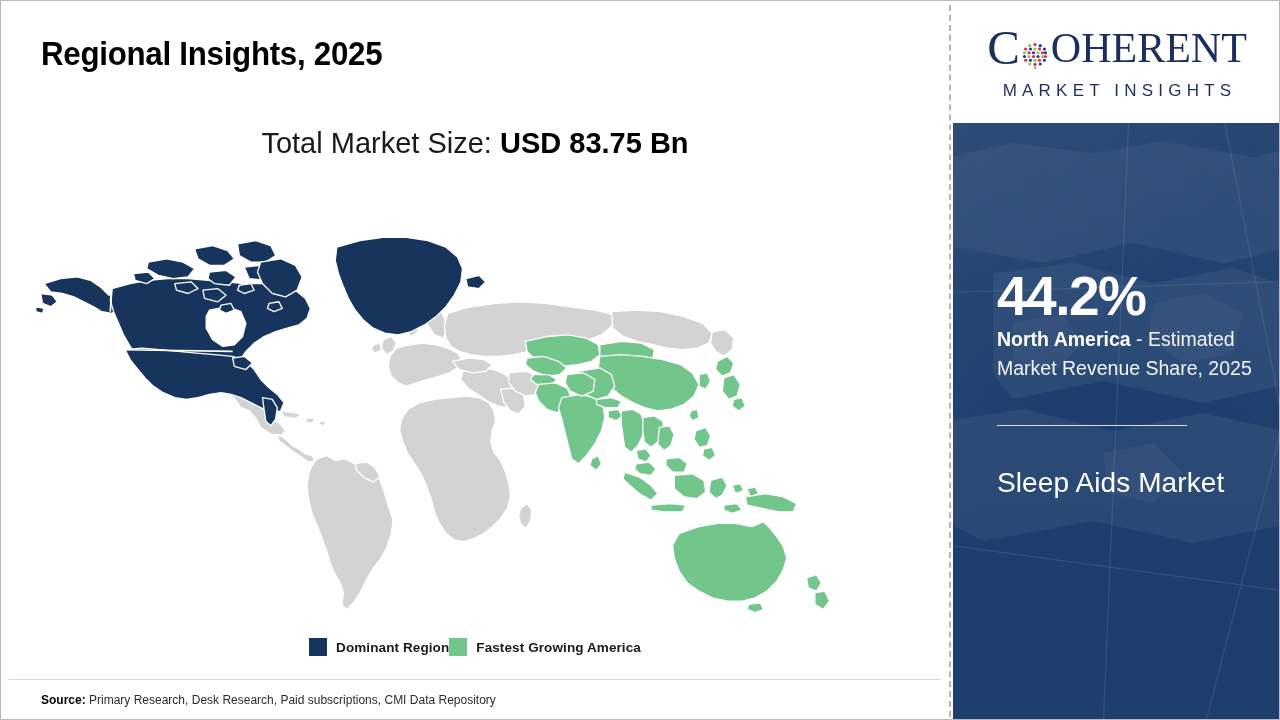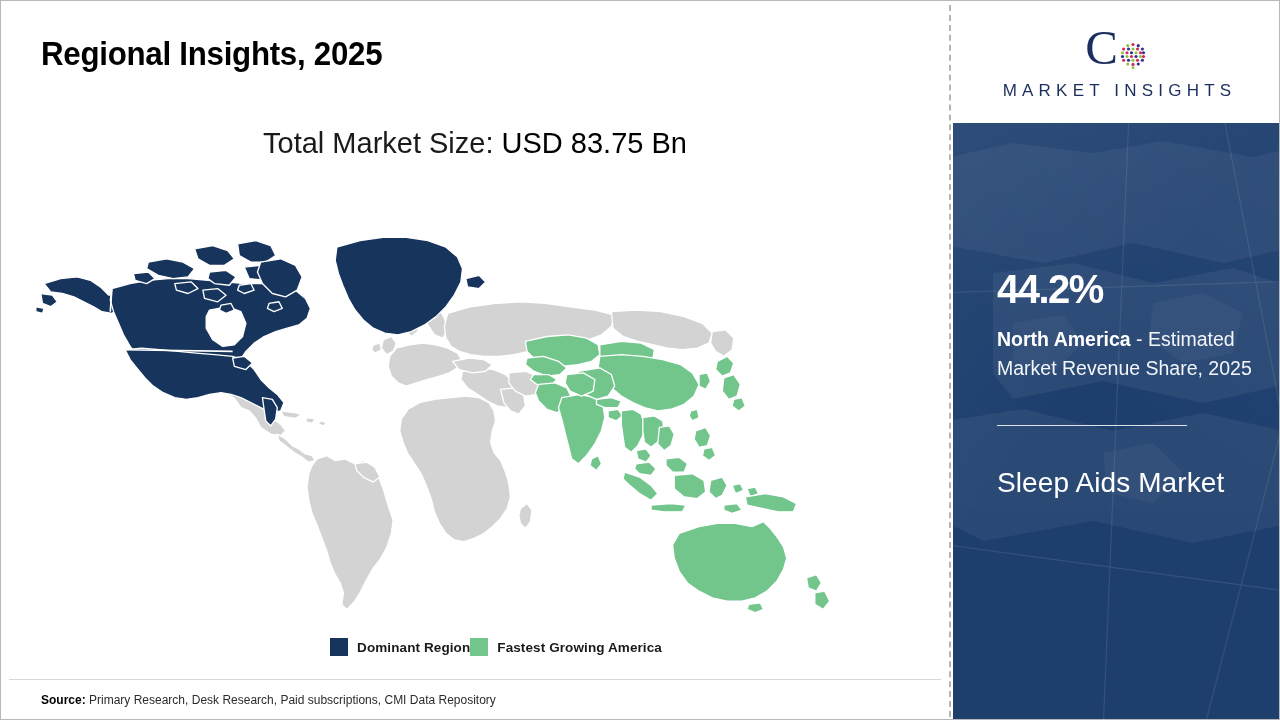--- a/index.html
+++ b/index.html
@@ -49,42 +49,41 @@
     position: absolute;
     left: 0;
     top: 126px;
     width: 948px;
     text-align: center;
     font-size: 29px;
     color: #1a1a1a;
     white-space: nowrap;
   }
   .market-size .label { font-weight: 400; }
-  .market-size .value { font-weight: normal; color: #000; }
+  .market-size .value { font-weight: bold; color: #000; }
 
   
   .map-wrap {
     position: absolute;
     left: 30px;
     top: 185px;
     width: 830px;
     height: 430px;
   }
   .map-wrap svg { display: block; width: 100%; height: 100%; }
 
   
   .legend {
     position: absolute;
     left: 0;
     top: 637px;
     width: 948px;
     display: flex;
     justify-content: center;
     align-items: flex-start;
-    padding-left: 21px;
   }
   .legend-item {
     display: flex;
     align-items: center;
     gap: 9px;
   }
   .legend-swatch {
     width: 18px;
     height: 18px;
     flex: 0 0 auto;
@@ -187,21 +186,21 @@
   .panel-texture {
     position: absolute;
     inset: 0;
     opacity: 1;
   }
   .panel-texture svg { width: 100%; height: 100%; display: block; }
   .stat-pct {
     position: absolute;
     left: 44px;
     top: 146px;
-    font-size: 40px;
+    font-size: 55px;
     font-weight: bold;
     color: #ffffff;
     letter-spacing: -1.5px;
     line-height: 1;
   }
   .stat-desc {
     position: absolute;
     left: 44px;
     top: 202px;
     width: 266px;
@@ -452,20 +451,21 @@
             <circle cx="20" cy="27" r="2.1" fill="#8cc63f"></circle>
             <circle cx="26" cy="27" r="2.1" fill="#d6275f"></circle>
             <circle cx="32.5" cy="27" r="2.1" fill="#2e3192"></circle>
             <circle cx="13" cy="32" r="2.1" fill="#8cc63f"></circle>
             <circle cx="20" cy="32.5" r="2.1" fill="#d6275f"></circle>
             <circle cx="27" cy="32" r="2.1" fill="#2e3192"></circle>
             <circle cx="20" cy="37" r="1.9" fill="#8cc63f"></circle>
           </g>
         </svg>
       </span>
+      <span>OHERENT</span>
     </div>
     <div class="logo-sub">MARKET INSIGHTS</div>
   </div>
 
   <div class="stat-panel">
     <div class="panel-texture">
       <svg viewBox="0 0 328 598" xmlns="http://www.w3.org/2000/svg" preserveAspectRatio="xMidYMid slice">
         <g fill="#ffffff" opacity="0.05">
           <path d="M-30 40 L60 20 L140 30 L210 18 L300 34 L360 20 L360 120 L270 140 L180 120 L90 140 L-30 118 Z"></path>
           <path d="M40 150 L120 140 L200 160 L280 145 L340 165 L340 260 L250 280 L150 258 L60 276 L40 250 Z"></path>

